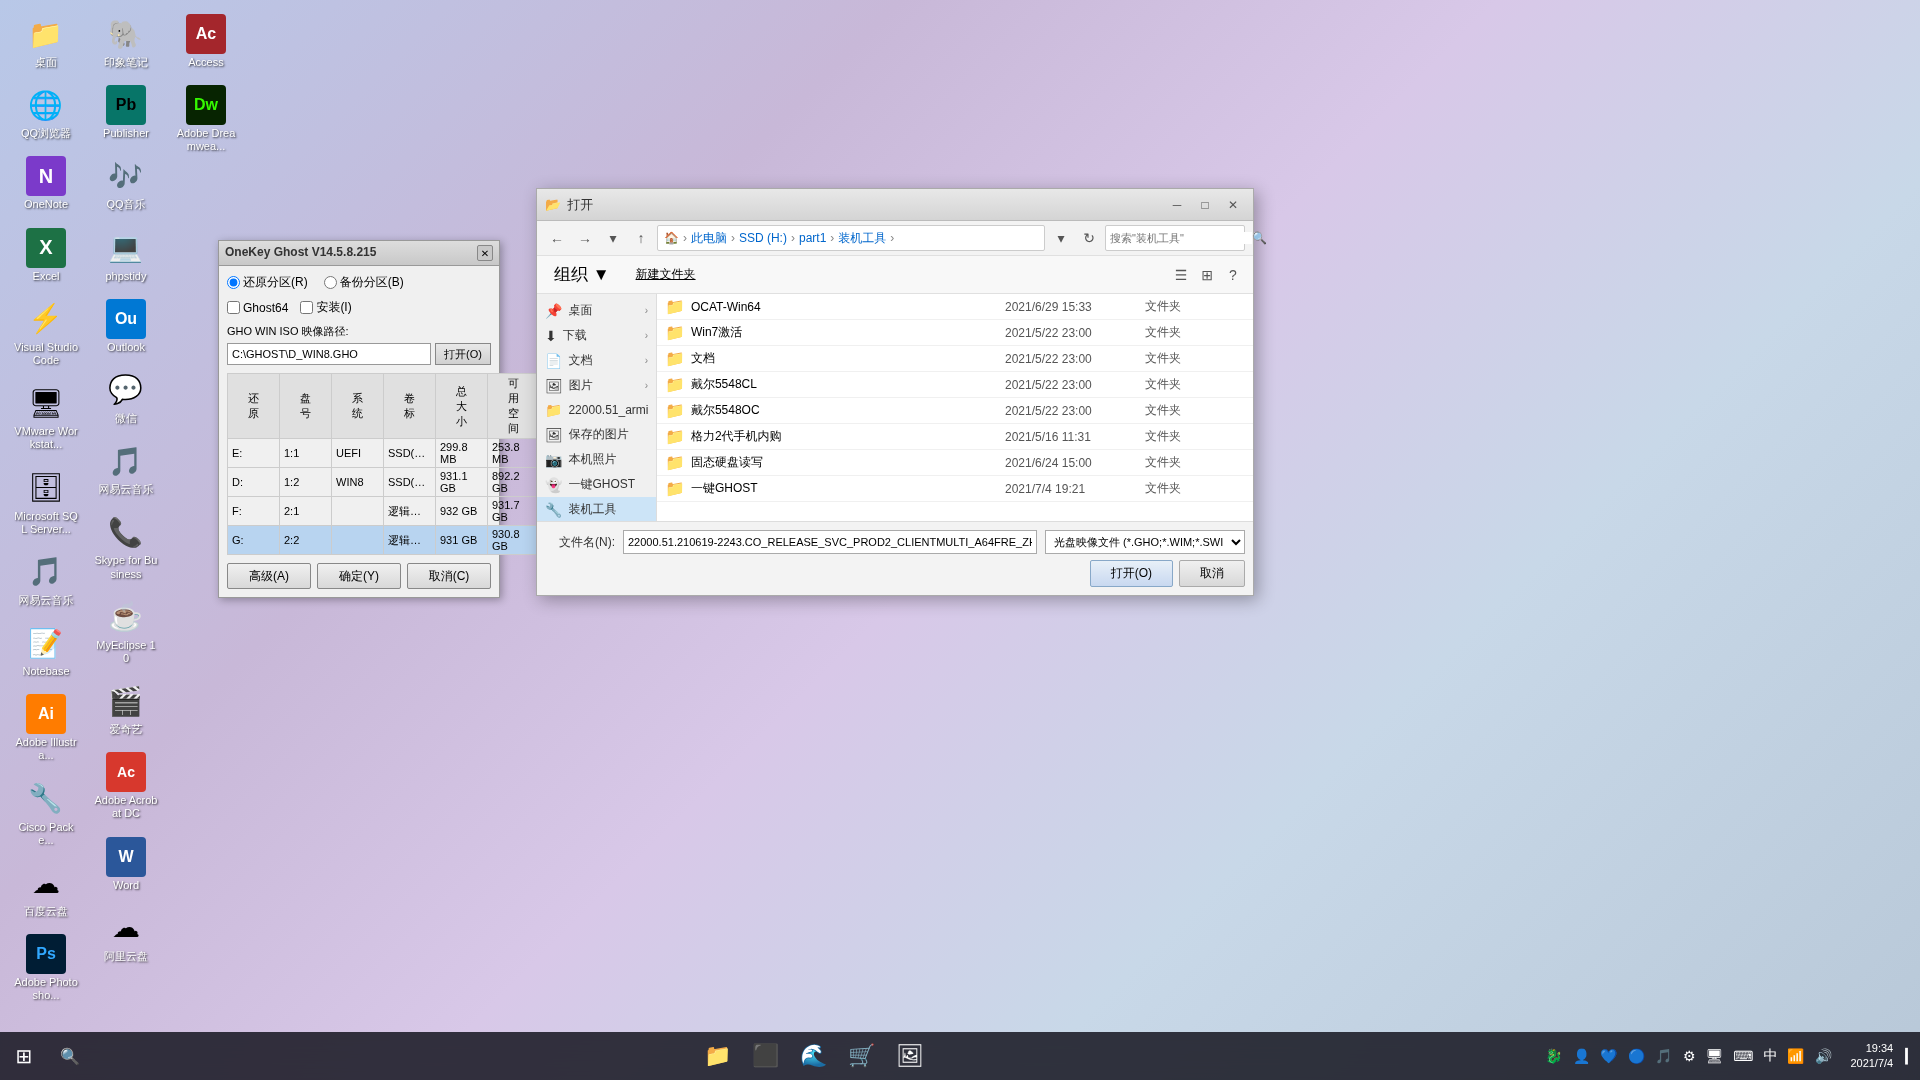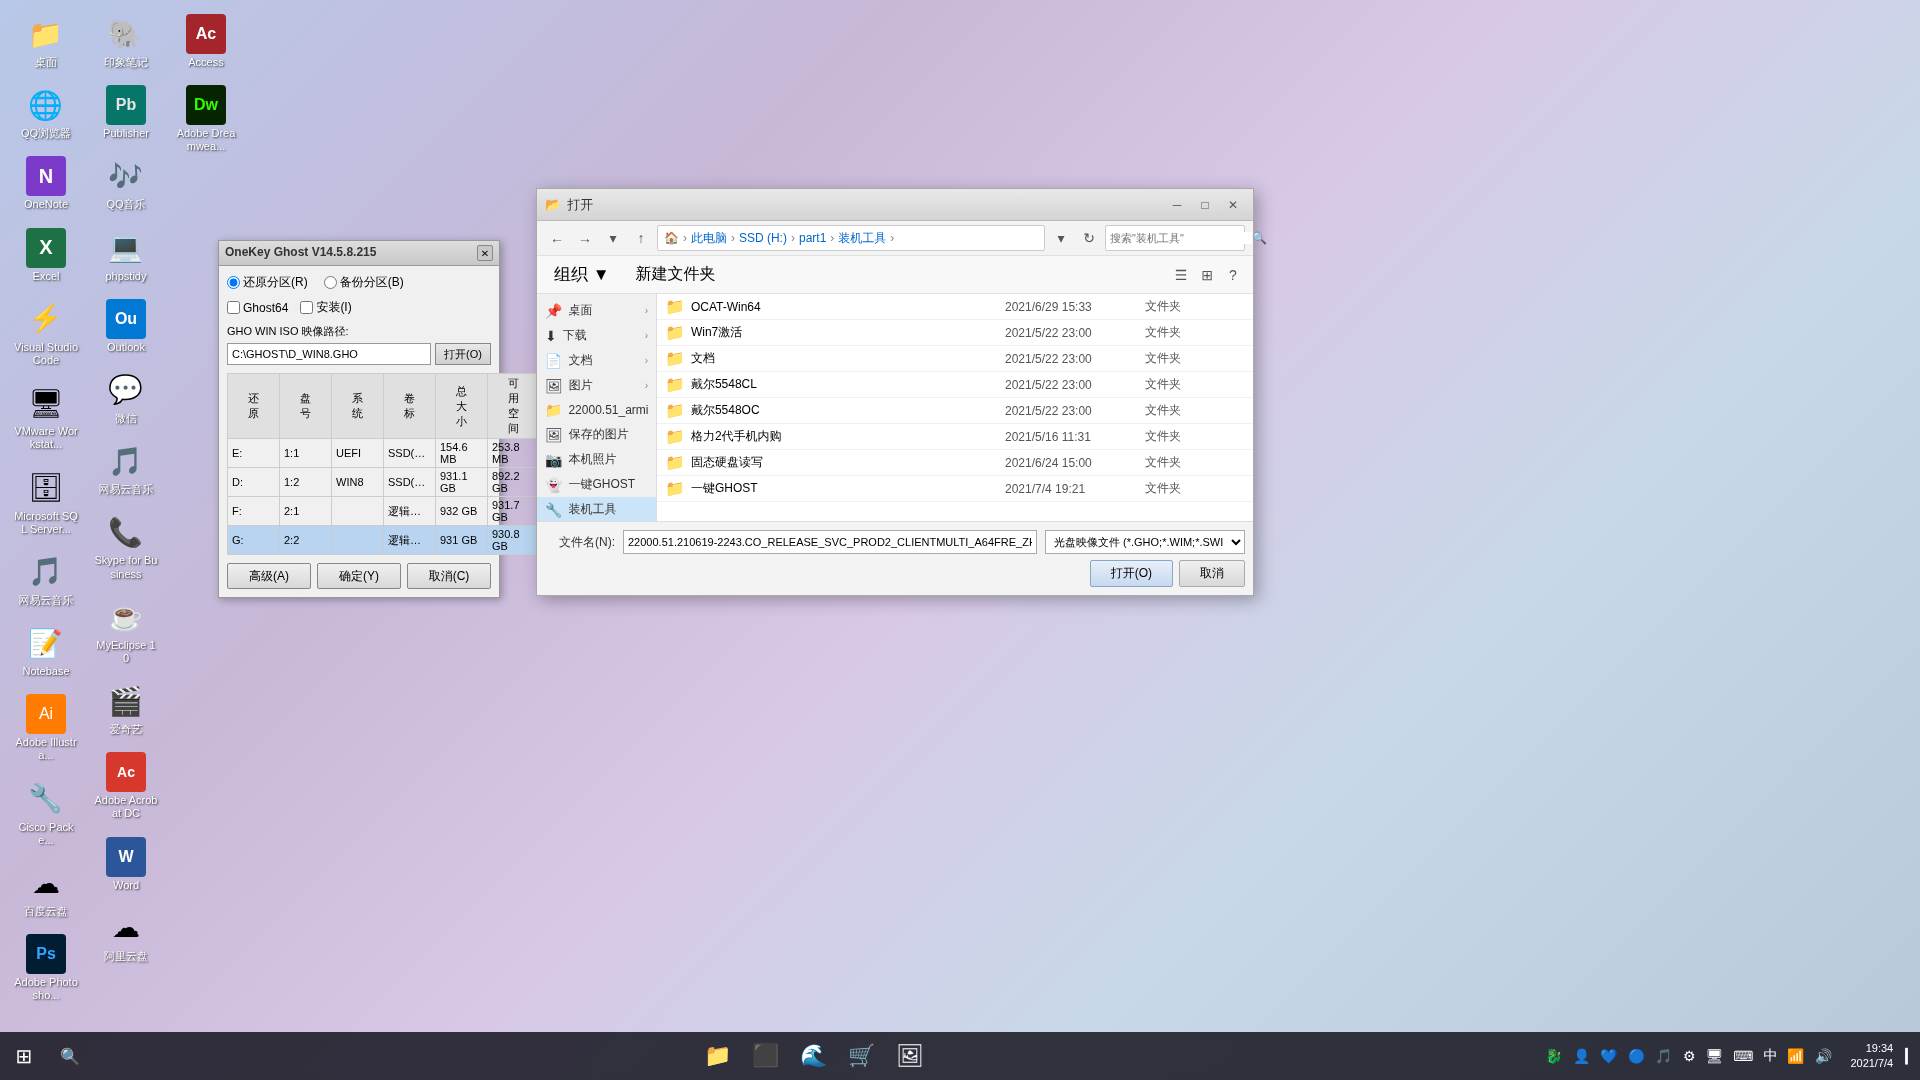--- a/index.html
+++ b/index.html
@@ -386,21 +386,22 @@
       font-size: 17px;
       display: flex;
       align-items: center;
       gap: 3px;
     }
     .new-folder-btn {
       padding: 2px 12px;
       border: 1px solid transparent;
       background: transparent;
       cursor: pointer;
-      font-size: 16px;
+      font-size: 12px;
+      text-decoration: underline;
     }
     .view-btns {
       margin-left: auto;
       display: flex;
       gap: 2px;
     }
     .view-btn {
       width: 24px;
       height: 24px;
       display: flex;
@@ -575,21 +576,21 @@
 
     <div class="desktop-icon">
       <div class="icon-img">🎵</div>
       <div class="icon-label">网易云音乐</div>
     </div>
     <div class="desktop-icon">
       <div class="icon-img">📝</div>
       <div class="icon-label">Notebase</div>
     </div>
     <div class="desktop-icon">
-      <div class="icon-img" style="background:#ff7c00; border-radius:4px; color:white; font-size:16px; font-weight:normal;">Ai</div>
+      <div class="icon-img" style="background:#ff7c00; border-radius:4px; color:white; font-size:16px; font-weight:bold;">Ai</div>
       <div class="icon-label">Adobe Illustra...</div>
     </div>
     <div class="desktop-icon">
       <div class="icon-img">🔧</div>
       <div class="icon-label">Cisco Packe...</div>
     </div>
 
     <div class="desktop-icon">
       <div class="icon-img">☁</div>
       <div class="icon-label">百度云盘</div>
@@ -597,21 +598,21 @@
     <div class="desktop-icon">
       <div class="icon-img" style="background:#001d34; border-radius:4px; color:#31a8ff; font-size:16px; font-weight:bold;">Ps</div>
       <div class="icon-label">Adobe Photosho...</div>
     </div>
     <div class="desktop-icon">
       <div class="icon-img">🐘</div>
       <div class="icon-label">印象笔记</div>
     </div>
 
     <div class="desktop-icon">
-      <div class="icon-img" style="background:#077568; border-radius:4px; color:#e5e5e5; font-size:16px; font-weight:bold;">Pb</div>
+      <div class="icon-img" style="background:#077568; border-radius:4px; color:#000000; font-size:16px; font-weight:bold;">Pb</div>
       <div class="icon-label">Publisher</div>
     </div>
 
     <div class="desktop-icon">
       <div class="icon-img">🎶</div>
       <div class="icon-label">QQ音乐</div>
     </div>
     <div class="desktop-icon">
       <div class="icon-img">💻</div>
       <div class="icon-label">phpstidy</div>
@@ -706,21 +707,21 @@
             <th>总大小</th>
             <th>可用空间</th>
           </tr>
         </thead>
         <tbody>
           <tr>
             <td>E:</td>
             <td>1:1</td>
             <td>UEFI</td>
             <td>SSD(…</td>
-            <td>154.6 MB</td>
+            <td>299.8 MB</td>
             <td>253.8 MB</td>
           </tr>
           <tr>
             <td>D:</td>
             <td>1:2</td>
             <td>WIN8</td>
             <td>SSD(…</td>
             <td>931.1 GB</td>
             <td>892.2 GB</td>
           </tr>

